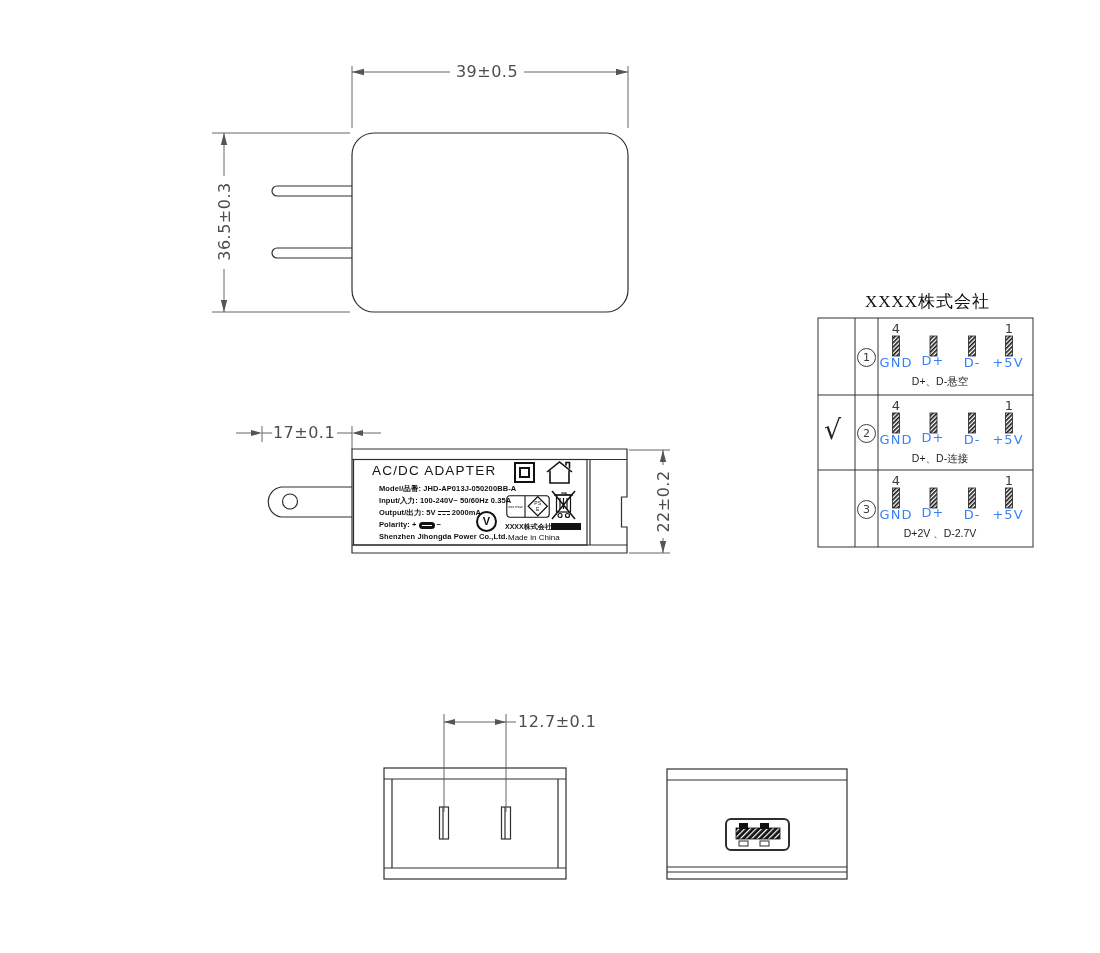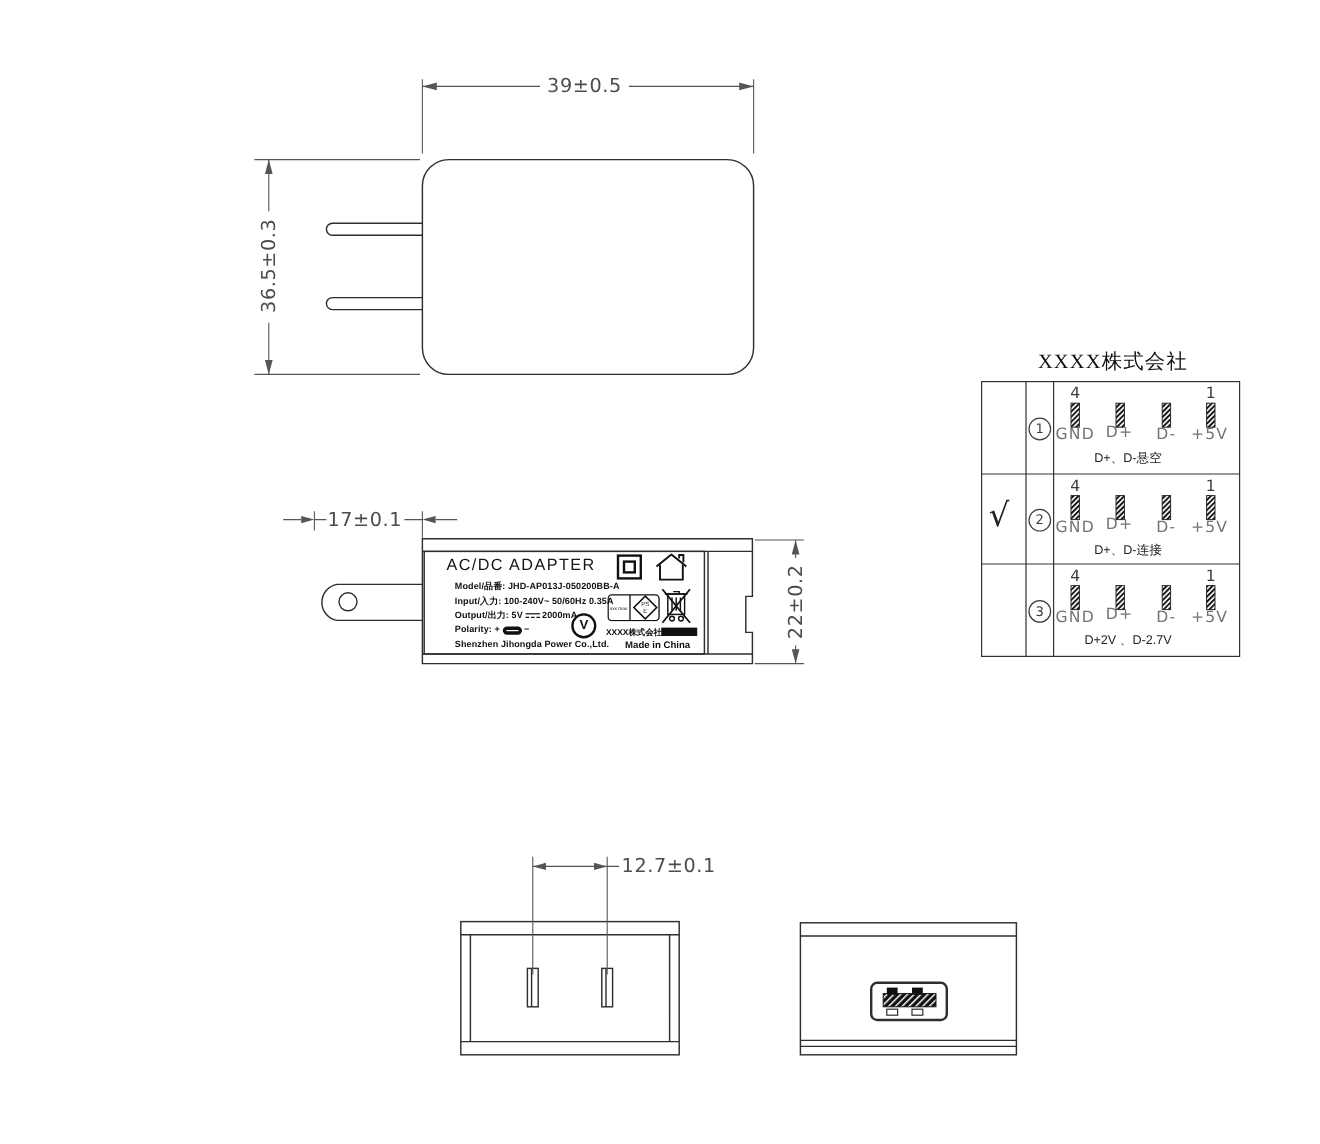--- a/index.html
+++ b/index.html
@@ -5,21 +5,21 @@
   html,body{margin:0;padding:0;background:#fff;}
   #canvas{position:relative;width:1100px;height:953px;background:#ffffff;overflow:hidden;
           font-family:"DejaVu Sans", sans-serif;}
   svg{position:absolute;left:0;top:0;}
   .txt{position:absolute;color:#4d4d4d;font-size:16px;letter-spacing:.5px;white-space:nowrap;}
   .txt.center{text-align:center;}
   .rot{transform:rotate(-90deg);transform-origin:center center;text-align:center;}
   .usb-title{position:absolute;left:845px;top:290px;width:165px;text-align:center;
              font-family:"Liberation Serif", serif;font-size:17px;color:#111;letter-spacing:1px;}
   .pin-num{position:absolute;width:16px;text-align:center;font-size:13px;color:#3c3c3c;}
-  .pin-lab{position:absolute;text-align:center;font-size:13px;color:#737373;letter-spacing:1px;}
+  .pin-lab{position:absolute;text-align:center;font-size:13px;color:#3b82f6;letter-spacing:1px;}
   .row-cap{position:absolute;left:880px;width:120px;text-align:center;font-size:10.5px;color:#222;
            font-family:"Liberation Sans", sans-serif;}
   .circ-num{position:absolute;left:857px;width:17px;height:17px;border:1px solid #3c3c3c;border-radius:50%;
             font-size:11px;color:#3c3c3c;text-align:center;line-height:17px;}
   .checkmark{position:absolute;left:824px;top:414px;font-size:27px;color:#222;}
   
   #label-box{position:absolute;left:355px;top:459px;width:233px;height:106px;
              font-family:"Liberation Sans", sans-serif;color:#0f0f0f;}
   #label-box .l{position:absolute;font-size:7.5px;font-weight:600;white-space:nowrap;letter-spacing:.1px;margin-left:17px;}
   .adapter-title{position:absolute;left:17px;top:4px;font-size:13.5px;letter-spacing:1.2px;color:#151515;}
@@ -30,21 +30,21 @@
   .barrel{display:inline-block;width:16px;height:7px;background:#111;border-radius:3.5px;
           position:relative;margin:0 2px;vertical-align:middle;}
   .barrel i{position:absolute;left:3px;right:3px;top:3px;border-top:1px solid #fff;display:block;}
   .sq-in-sq{position:absolute;left:159px;top:3px;width:17px;height:17px;border:2px solid #111;
             display:flex;align-items:center;justify-content:center;}
   .sq-in-sq b{width:7px;height:7px;border:2.5px solid #111;display:block;}
   .v-mark{position:absolute;left:121px;top:52px;width:17px;height:17px;border:2px solid #111;border-radius:50%;
           font-size:11px;font-weight:bold;text-align:center;line-height:17px;color:#111;}
   .black-bar{position:absolute;left:196px;top:64px;width:30px;height:7px;background:#111;}
   .importer{position:absolute;left:150px;top:63px;font-size:7px;font-weight:600;white-space:nowrap;}
-  .madein{position:absolute;left:153px;top:74px;width:80px;text-align:center;font-size:8px;font-weight:700;}
+  .madein{position:absolute;left:153px;top:74px;width:80px;text-align:left;font-size:8px;font-weight:400;}
 </style>
 </head>
 <body>
 
 <div id="canvas">
 
   <svg width="1100" height="953" viewBox="0 0 1100 953">
     <defs>
       <pattern id="hatch" width="3" height="3" patternUnits="userSpaceOnUse" patternTransform="rotate(45)">
         <rect width="3" height="3" fill="#fff"></rect>

